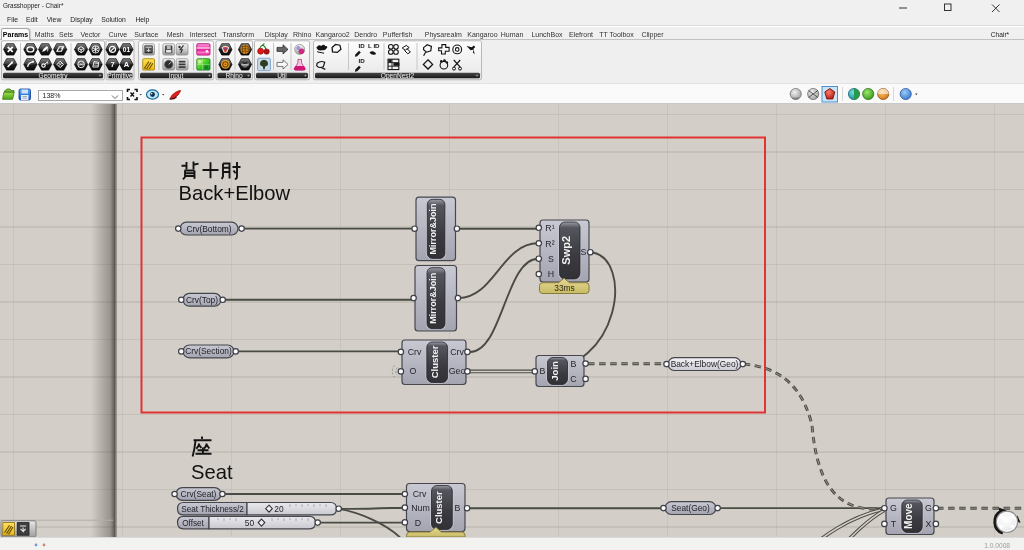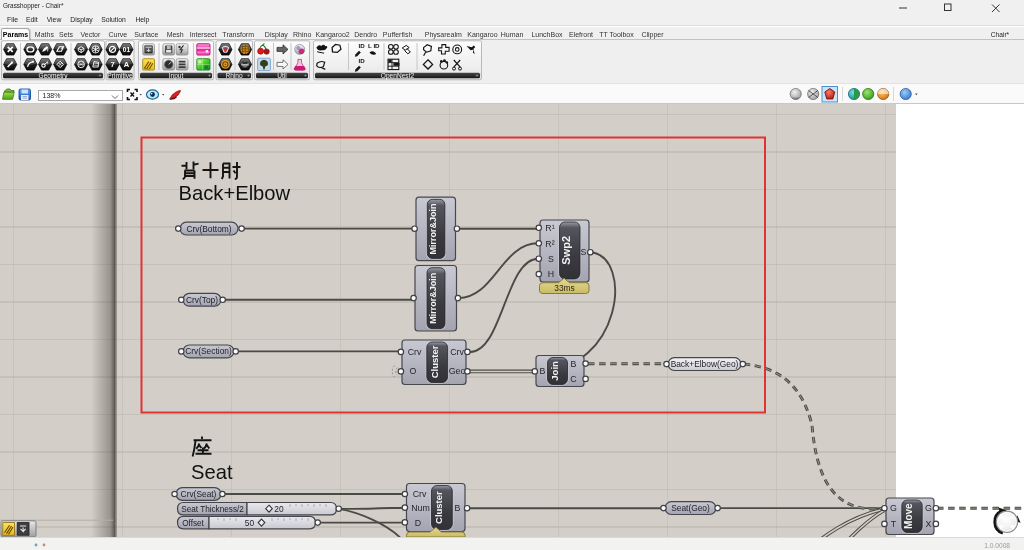--- a/index.html
+++ b/index.html
@@ -9,21 +9,21 @@
 #titlebar .t{position:absolute;left:3px;top:1.5px;font-size:6.4px;color:#1a1a1a;}
 #menubar{position:absolute;left:0;top:13px;width:1024px;height:13px;background:#f0f0f0;border-bottom:1px solid #dcdcdc;}
 #menubar span{position:absolute;top:3px;font-size:6.8px;color:#1a1a1a;transform:translateX(-50%);}
 #tabbar{position:absolute;left:0;top:27px;width:1024px;height:13px;background:#f0f0f0;border-bottom:1px solid #c2c2c2;}
 #tabbar span{position:absolute;top:4px;font-size:7px;color:#333;transform:translateX(-50%);white-space:nowrap;}
 #paramstab{position:absolute;left:1px;top:0.5px;width:28.5px;height:13px;background:#fcfcfc;border:1px solid #a8a8a8;border-bottom:none;border-radius:2px 4px 0 0;box-shadow:1px 0 1px rgba(0,0,0,0.15);}
 #tabbar .sel{font-weight:bold;color:#000;}
 #ribbon{position:absolute;left:0;top:40px;width:1024px;height:43px;background:#efefef;}
 #ctoolbar{position:absolute;left:0;top:83px;width:1024px;height:21px;background:#fafafa;border-top:1px solid #e3e3e3;border-bottom:1px solid #c9c9c9;}
 #combo{position:absolute;left:37.5px;top:5.5px;width:85px;height:11.5px;background:#fff;border:1px solid #a8a8a8;font-size:7px;color:#222;padding:1.5px 0 0 4px;}
-#canvas{position:absolute;left:0;top:104px;width:896px;height:433px;
+#canvas{position:absolute;left:0;top:104px;width:1024px;height:433px;
  background:
   repeating-linear-gradient(to bottom, rgba(185,181,172,0.55) 0px, rgba(185,181,172,0.55) 1px, transparent 1px, transparent 37.5px),
   repeating-linear-gradient(to right, rgba(185,181,172,0.45) 0px, rgba(185,181,172,0.45) 1px, transparent 1px, transparent 109px),
   #d3cfc8;
  background-position:0 10px, 13px 0, 0 0;}
 #statusbar{position:absolute;left:0;top:537px;width:1024px;height:13px;background:#f2f2f1;border-top:1px solid #dadada;}
 #statusbar .v{position:absolute;right:14px;top:4px;font-size:6.6px;color:#9a9a9a;}
 svg{display:block;}
 </style>
 </head>

